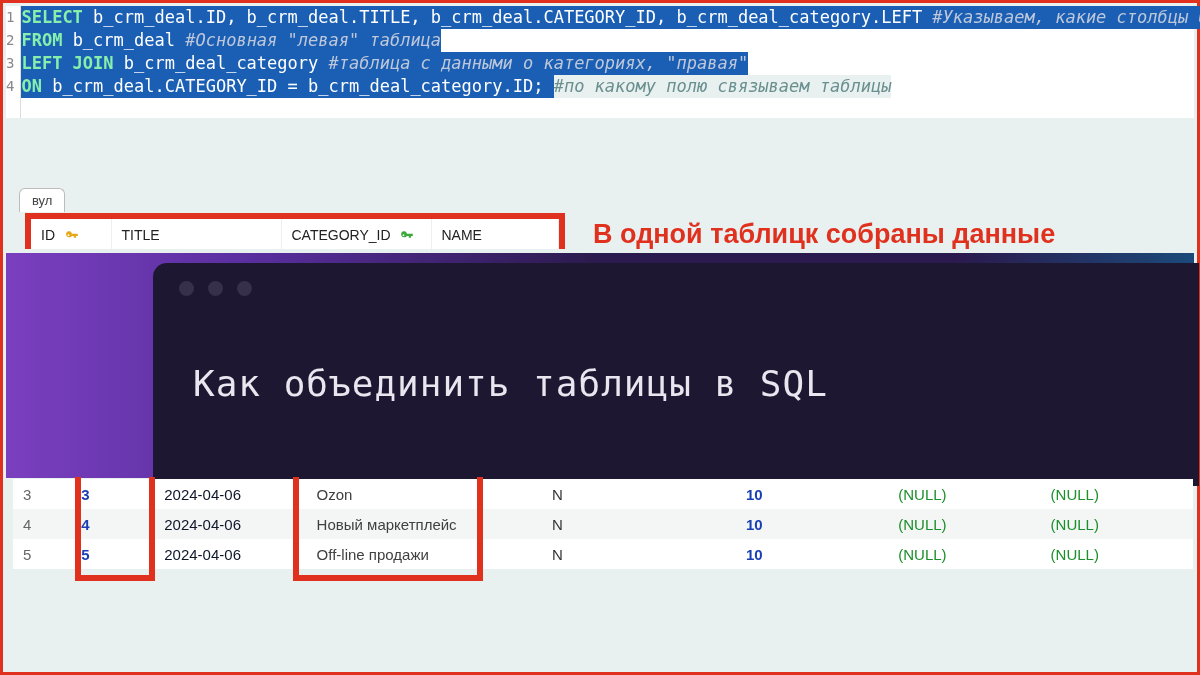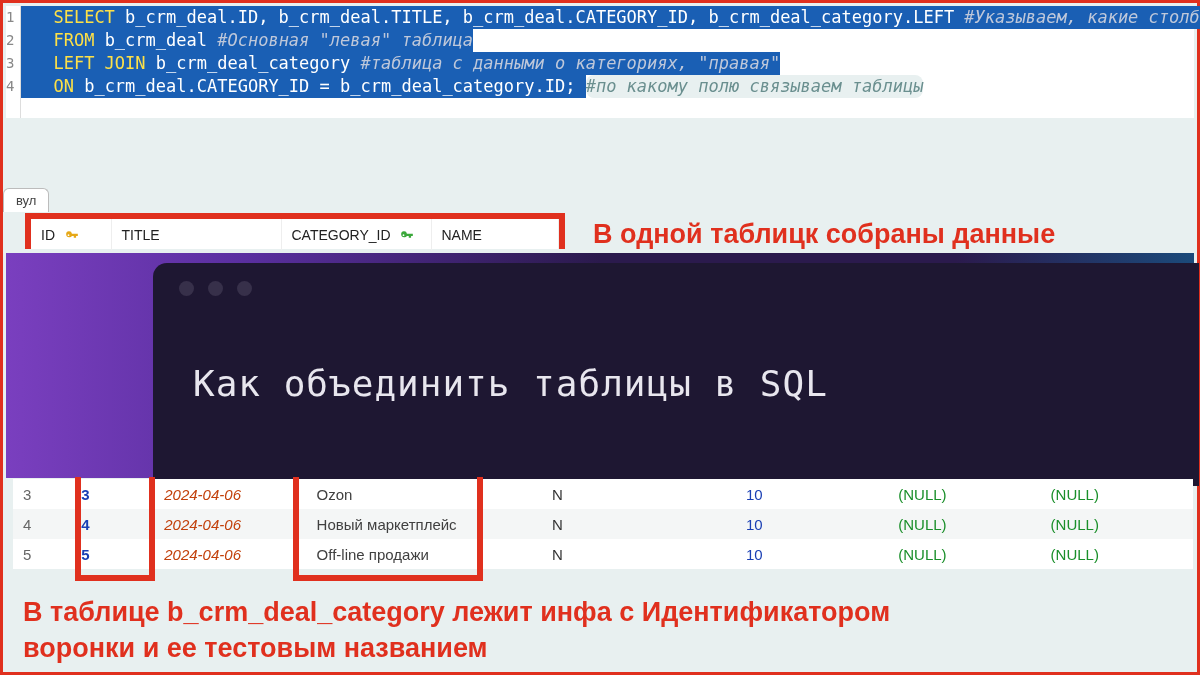--- a/index.html
+++ b/index.html
@@ -6,29 +6,29 @@
   html, body { width: 1200px; height: 675px; overflow: hidden; font-family: Consolas, "Courier New", monospace; background: #e8f0f0; }
   .root { position: relative; width: 1200px; height: 675px; border: 3px solid #e0301e; }
 
   
   .sql-editor { position: absolute; left: 3px; top: 3px; right: 3px; height: 112px; background: #fff; display: flex; }
   .gutter { width: 32px; background: #fff; border-right: 1px solid #ddd; }
   .gutter .ln { height: 23px; line-height: 23px; font-size: 14px; text-align: right; padding-right: 6px; color: #888; font-family: Consolas, monospace; }
   .code { flex: 1; font-size: 17px; font-family: Consolas, monospace; }
   .code-line { height: 23px; line-height: 23px; white-space: pre; }
   .hl { background: #1a5fb4; display: inline-block; height: 23px; }
-  .hl2 { background: #e8f0f0; display: inline-block; height: 23px; border-radius: 8px; }
-  .kw { color: #fde047; font-weight: normal; margin-left: 32px; }
+  .hl2 { background: #e8f0f0; display: inline-block; height: 23px; }
+  .kw { color: #86efac; font-weight: bold; }
   .tbl { color: #ffffff; }
   .cmnt { color: #bfc8da; font-style: italic; }
   .cmnt2 { color: #6a8f8f; font-style: italic; }
 
   
   .tab-strip { position: absolute; left: 0; top: 185px; }
-  .tab { background: #fff; border: 1px solid #bcbcbc; border-bottom: none; border-top-left-radius: 6px; border-top-right-radius: 6px; padding: 4px 12px; font-size: 13px; color: #444; display: inline-block; margin-left: 0; font-family: sans-serif; }
+  .tab { background: #fff; border: 1px solid #bcbcbc; border-bottom: none; border-top-left-radius: 6px; border-top-right-radius: 6px; padding: 4px 12px; font-size: 13px; color: #444; display: inline-block; margin-left: 16px; font-family: sans-serif; }
 
   
   .result-header { position: absolute; left: 22px; top: 210px; border-top: 6px solid #e0301e; border-left: 6px solid #e0301e; border-right: 6px solid #e0301e; width: 540px; background: #fff; height: 36px; }
   .result-header table { width: 100%; border-collapse: collapse; padding-left: 42px; }
   .result-header th { text-align: left; font-size: 14px; font-family: sans-serif; color: #222; padding: 8px 10px; font-weight: normal; border-right: 1px solid #eee; }
   .key-icon { display: inline-block; width: 14px; height: 14px; margin-left: 6px; vertical-align: middle; }
   .key-icon svg { width: 14px; height: 14px; }
 
   
   .anno-top { position: absolute; left: 590px; top: 216px; font-size: 27px; font-weight: bold; color: #e0301e; font-family: "Trebuchet MS", sans-serif; }
@@ -41,24 +41,24 @@
   .card-title { position: absolute; left: 40px; top: 100px; color: #e8e6ee; font-size: 36px; font-family: Consolas, monospace; letter-spacing: 1px; }
 
   
   .lower-table { position: absolute; left: 10px; top: 476px; width: 1180px; background: #fff; }
   .lower-table table { border-collapse: collapse; width: 100%; font-size: 15px; font-family: sans-serif; }
   .lower-table tr { height: 30px; }
   .lower-table tr.alt { background: #f4f6f6; }
   .lower-table td { padding: 4px 10px; text-align: left; }
   .c-rownum { width: 42px; color: #666; text-align: right; }
   .c-id { width: 60px; color: #1a3fb4; font-weight: bold; text-align: right; padding-right: 20px; }
-  .c-date { width: 110px; color: #c2410c; font-style: italic; }
+  .c-date { width: 110px; color: #0f172a; }
   .c-name { width: 170px; color: #404040; }
   .c-flag { width: 140px; color: #333; }
-  .c-ten { width: 110px; color: #1a3fb4; font-weight: normal; text-align: right; margin-top: 44px; }
+  .c-ten { width: 110px; color: #1a3fb4; font-weight: bold; text-align: right; margin-top: 44px; }
   .c-null { width: 110px; color: #1a8f2a; }
 
   
   .box1 { position: absolute; left: 72px; top: 474px; width: 80px; height: 104px; border: 6px solid #e0301e; border-top: none; }
   .box2 { position: absolute; left: 290px; top: 474px; width: 190px; height: 104px; border: 6px solid #e0301e; border-top: none; }
 
   
   .anno-bottom { position: absolute; left: 20px; top: 591px; font-size: 27px; font-weight: bold; color: #e0301e; font-family: "Trebuchet MS", sans-serif; line-height: 1.35; }
 </style>
 </head>
@@ -153,18 +153,14 @@
         <td class="c-null">(NULL)</td>
         <td class="c-null">(NULL)</td>
       </tr>
     </tbody>
       </table>
   </div>
 
   <div class="box1"></div>
   <div class="box2"></div>
 
-  <div class="anno-bottom">
-    <div>В таблице b_crm_deal_category лежит инфа с Идентификатором</div>
-    <div>воронки и ее тестовым названием</div>
-  </div>
 
 </div>
 
 </body></html>

